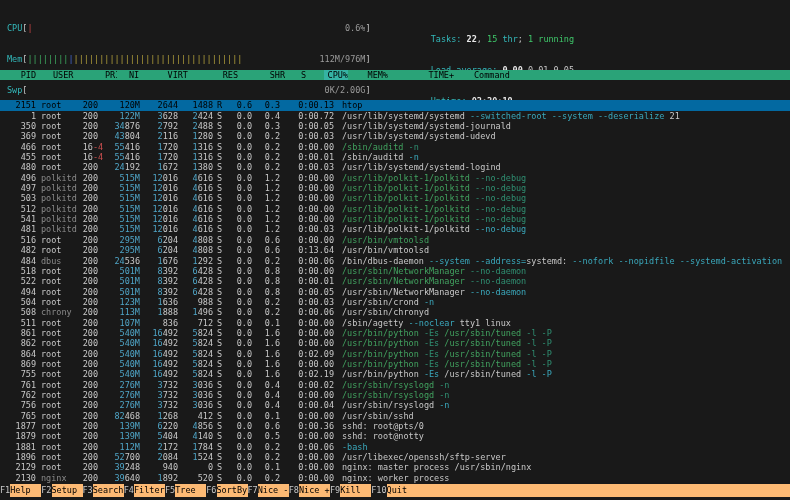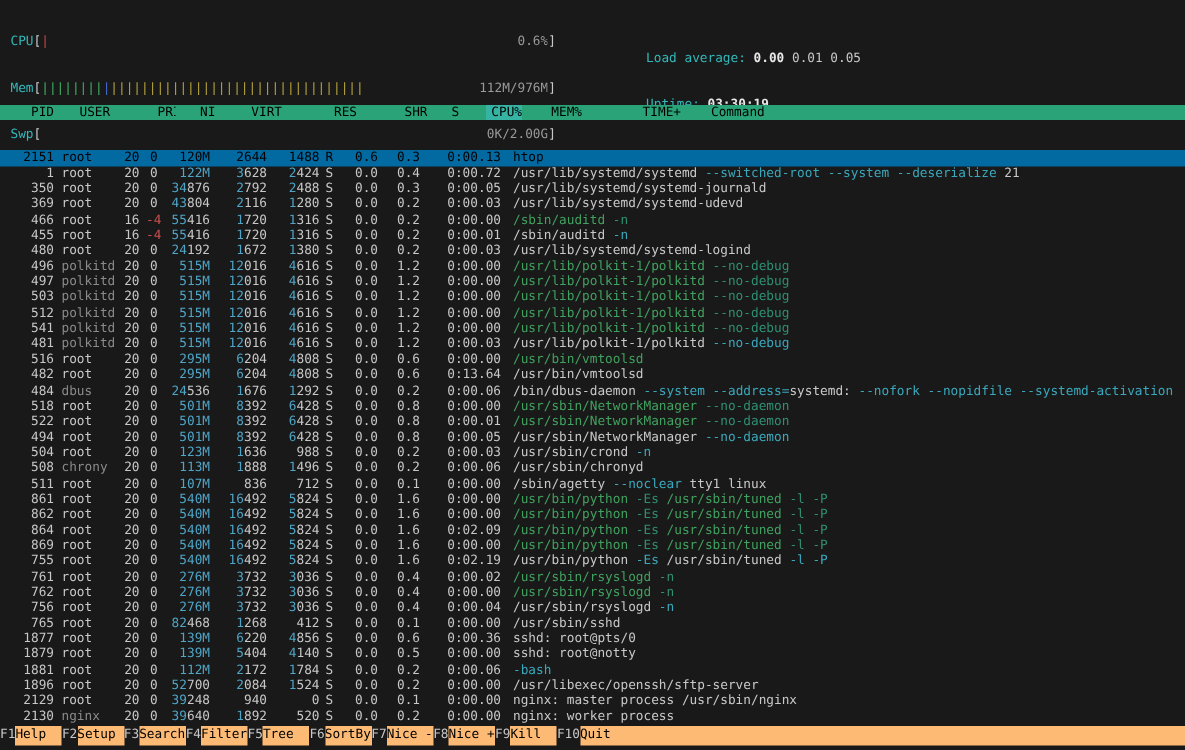--- a/index.html
+++ b/index.html
@@ -26,21 +26,21 @@
   .mid{color:#c8c8c8;}
   
   .table{position:absolute;top:50px;left:0;right:0;}
   .thead{display:flex;height:10.35px;line-height:10.35px;background:#2aa378;color:#000;gap:12px;}
   .thead .sortcol{background:#35b3a3;}
   .prow{display:flex;height:10.35px;line-height:10.35px;}
   .cell{overflow:hidden;}
   .pid{width:36px;text-align:right;}
   .user{width:40px;margin-left:5px;}
   .pri{width:12px;text-align:right;}
-  .ni{width:19px;text-align:center;}
+  .ni{width:19px;text-align:left;}
   .virt{width:28px;text-align:right;}
   .res{width:38px;text-align:right;}
   .shr{width:35px;text-align:right;}
   .st{width:11px;padding-left:4px;}
   .cpu{width:24px;text-align:right;}
   .mem{width:28px;text-align:right;}
   .time{width:54px;text-align:right;}
   .cmd{flex:1;padding-left:8px;}
   .dim{color:#8a8a8a;}
   .red{color:#c94f4f;}
@@ -71,20 +71,23 @@
     <div class="mrow">
       <span class="mlabel">Mem</span><span class="bracket">[</span><span class="mbar"><span class="ticks"><span class="tick-green">||||||||</span><span class="tick-blue">|</span><span class="tick-yellow">|||||||||||||||||||||||||||||||||</span></span><span class="mval">112M/976M</span></span><span class="bracket">]</span>
     </div>
     <div class="mrow">
       <span class="mlabel">Swp</span><span class="bracket">[</span><span class="mbar"><span class="ticks"></span><span class="mval">0K/2.00G</span></span><span class="bracket">]</span>
     </div>
   </div>
 
   <div class="summary">
     <div class="srow">
+      <span class="lab">Tasks: </span><span class="bright">22</span><span class="mid">, </span><span class="gbright">15</span><span class="lab"> thr</span><span class="mid">; </span><span class="gbright">1 running</span>
+    </div>
+    <div class="srow">
       <span class="lab">Load average: </span><span class="bright">0.00 </span><span class="mid">0.01 </span><span class="mid">0.05</span>
     </div>
     <div class="srow">
       <span class="lab">Uptime: </span><span class="bright">03:30:19</span>
     </div>
   </div>
 
   <div class="table">
     <div class="thead"><span class="cell pid">PID</span><span class="cell user">USER</span><span class="cell pri">PRI</span><span class="cell ni">NI</span><span class="cell virt">VIRT</span><span class="cell res">RES</span><span class="cell shr">SHR</span><span class="cell st">S</span><span class="cell cpu sortcol">CPU%</span><span class="cell mem">MEM%</span><span class="cell time">TIME+</span><span class="cell cmd">Command</span></div>
     <div class="tbody"><div class="prow sel"><span class="cell pid">2151</span><span class="cell user">root</span><span class="cell pri">20</span><span class="cell ni">0</span><span class="cell virt"><span class="cy">120M</span></span><span class="cell res"><span class="cy">2</span>644</span><span class="cell shr"><span class="cy">1</span>488</span><span class="cell st">R</span><span class="cell cpu">0.6</span><span class="cell mem">0.3</span><span class="cell time">0:00.13</span><span class="cell cmd"><span class="seg-b">htop</span></span></div><div class="prow"><span class="cell pid">1</span><span class="cell user">root</span><span class="cell pri">20</span><span class="cell ni">0</span><span class="cell virt"><span class="cy">122M</span></span><span class="cell res"><span class="cy">3</span>628</span><span class="cell shr"><span class="cy">2</span>424</span><span class="cell st">S</span><span class="cell cpu">0.0</span><span class="cell mem">0.4</span><span class="cell time">0:00.72</span><span class="cell cmd"><span class="seg-b">/usr/lib/systemd/systemd</span><span class="seg-f"> --switched-root --system --deserialize</span><span class="seg-b"> 21</span></span></div><div class="prow"><span class="cell pid">350</span><span class="cell user">root</span><span class="cell pri">20</span><span class="cell ni">0</span><span class="cell virt"><span class="cy">34</span>876</span><span class="cell res"><span class="cy">2</span>792</span><span class="cell shr"><span class="cy">2</span>488</span><span class="cell st">S</span><span class="cell cpu">0.0</span><span class="cell mem">0.3</span><span class="cell time">0:00.05</span><span class="cell cmd"><span class="seg-b">/usr/lib/systemd/systemd-journald</span></span></div><div class="prow"><span class="cell pid">369</span><span class="cell user">root</span><span class="cell pri">20</span><span class="cell ni">0</span><span class="cell virt"><span class="cy">43</span>804</span><span class="cell res"><span class="cy">2</span>116</span><span class="cell shr"><span class="cy">1</span>280</span><span class="cell st">S</span><span class="cell cpu">0.0</span><span class="cell mem">0.2</span><span class="cell time">0:00.03</span><span class="cell cmd"><span class="seg-b">/usr/lib/systemd/systemd-udevd</span></span></div><div class="prow thr"><span class="cell pid">466</span><span class="cell user">root</span><span class="cell pri">16</span><span class="cell ni red">-4</span><span class="cell virt"><span class="cy">55</span>416</span><span class="cell res"><span class="cy">1</span>720</span><span class="cell shr"><span class="cy">1</span>316</span><span class="cell st">S</span><span class="cell cpu">0.0</span><span class="cell mem">0.2</span><span class="cell time">0:00.00</span><span class="cell cmd"><span class="seg-b">/sbin/auditd</span><span class="seg-f"> -n</span></span></div><div class="prow"><span class="cell pid">455</span><span class="cell user">root</span><span class="cell pri">16</span><span class="cell ni red">-4</span><span class="cell virt"><span class="cy">55</span>416</span><span class="cell res"><span class="cy">1</span>720</span><span class="cell shr"><span class="cy">1</span>316</span><span class="cell st">S</span><span class="cell cpu">0.0</span><span class="cell mem">0.2</span><span class="cell time">0:00.01</span><span class="cell cmd"><span class="seg-b">/sbin/auditd</span><span class="seg-f"> -n</span></span></div><div class="prow"><span class="cell pid">480</span><span class="cell user">root</span><span class="cell pri">20</span><span class="cell ni">0</span><span class="cell virt"><span class="cy">24</span>192</span><span class="cell res"><span class="cy">1</span>672</span><span class="cell shr"><span class="cy">1</span>380</span><span class="cell st">S</span><span class="cell cpu">0.0</span><span class="cell mem">0.2</span><span class="cell time">0:00.03</span><span class="cell cmd"><span class="seg-b">/usr/lib/systemd/systemd-logind</span></span></div><div class="prow thr"><span class="cell pid">496</span><span class="cell user dim">polkitd</span><span class="cell pri">20</span><span class="cell ni">0</span><span class="cell virt"><span class="cy">515M</span></span><span class="cell res"><span class="cy">12</span>016</span><span class="cell shr"><span class="cy">4</span>616</span><span class="cell st">S</span><span class="cell cpu">0.0</span><span class="cell mem">1.2</span><span class="cell time">0:00.00</span><span class="cell cmd"><span class="seg-b">/usr/lib/polkit-1/polkitd</span><span class="seg-f"> --no-debug</span></span></div><div class="prow thr"><span class="cell pid">497</span><span class="cell user dim">polkitd</span><span class="cell pri">20</span><span class="cell ni">0</span><span class="cell virt"><span class="cy">515M</span></span><span class="cell res"><span class="cy">12</span>016</span><span class="cell shr"><span class="cy">4</span>616</span><span class="cell st">S</span><span class="cell cpu">0.0</span><span class="cell mem">1.2</span><span class="cell time">0:00.00</span><span class="cell cmd"><span class="seg-b">/usr/lib/polkit-1/polkitd</span><span class="seg-f"> --no-debug</span></span></div><div class="prow thr"><span class="cell pid">503</span><span class="cell user dim">polkitd</span><span class="cell pri">20</span><span class="cell ni">0</span><span class="cell virt"><span class="cy">515M</span></span><span class="cell res"><span class="cy">12</span>016</span><span class="cell shr"><span class="cy">4</span>616</span><span class="cell st">S</span><span class="cell cpu">0.0</span><span class="cell mem">1.2</span><span class="cell time">0:00.00</span><span class="cell cmd"><span class="seg-b">/usr/lib/polkit-1/polkitd</span><span class="seg-f"> --no-debug</span></span></div><div class="prow thr"><span class="cell pid">512</span><span class="cell user dim">polkitd</span><span class="cell pri">20</span><span class="cell ni">0</span><span class="cell virt"><span class="cy">515M</span></span><span class="cell res"><span class="cy">12</span>016</span><span class="cell shr"><span class="cy">4</span>616</span><span class="cell st">S</span><span class="cell cpu">0.0</span><span class="cell mem">1.2</span><span class="cell time">0:00.00</span><span class="cell cmd"><span class="seg-b">/usr/lib/polkit-1/polkitd</span><span class="seg-f"> --no-debug</span></span></div><div class="prow thr"><span class="cell pid">541</span><span class="cell user dim">polkitd</span><span class="cell pri">20</span><span class="cell ni">0</span><span class="cell virt"><span class="cy">515M</span></span><span class="cell res"><span class="cy">12</span>016</span><span class="cell shr"><span class="cy">4</span>616</span><span class="cell st">S</span><span class="cell cpu">0.0</span><span class="cell mem">1.2</span><span class="cell time">0:00.00</span><span class="cell cmd"><span class="seg-b">/usr/lib/polkit-1/polkitd</span><span class="seg-f"> --no-debug</span></span></div><div class="prow"><span class="cell pid">481</span><span class="cell user dim">polkitd</span><span class="cell pri">20</span><span class="cell ni">0</span><span class="cell virt"><span class="cy">515M</span></span><span class="cell res"><span class="cy">12</span>016</span><span class="cell shr"><span class="cy">4</span>616</span><span class="cell st">S</span><span class="cell cpu">0.0</span><span class="cell mem">1.2</span><span class="cell time">0:00.03</span><span class="cell cmd"><span class="seg-b">/usr/lib/polkit-1/polkitd</span><span class="seg-f"> --no-debug</span></span></div><div class="prow thr"><span class="cell pid">516</span><span class="cell user">root</span><span class="cell pri">20</span><span class="cell ni">0</span><span class="cell virt"><span class="cy">295M</span></span><span class="cell res"><span class="cy">6</span>204</span><span class="cell shr"><span class="cy">4</span>808</span><span class="cell st">S</span><span class="cell cpu">0.0</span><span class="cell mem">0.6</span><span class="cell time">0:00.00</span><span class="cell cmd"><span class="seg-b">/usr/bin/vmtoolsd</span></span></div><div class="prow"><span class="cell pid">482</span><span class="cell user">root</span><span class="cell pri">20</span><span class="cell ni">0</span><span class="cell virt"><span class="cy">295M</span></span><span class="cell res"><span class="cy">6</span>204</span><span class="cell shr"><span class="cy">4</span>808</span><span class="cell st">S</span><span class="cell cpu">0.0</span><span class="cell mem">0.6</span><span class="cell time">0:13.64</span><span class="cell cmd"><span class="seg-b">/usr/bin/vmtoolsd</span></span></div><div class="prow"><span class="cell pid">484</span><span class="cell user dim">dbus</span><span class="cell pri">20</span><span class="cell ni">0</span><span class="cell virt"><span class="cy">24</span>536</span><span class="cell res"><span class="cy">1</span>676</span><span class="cell shr"><span class="cy">1</span>292</span><span class="cell st">S</span><span class="cell cpu">0.0</span><span class="cell mem">0.2</span><span class="cell time">0:00.06</span><span class="cell cmd"><span class="seg-b">/bin/dbus-daemon</span><span class="seg-f"> --system --address=</span><span class="seg-b">systemd:</span><span class="seg-f"> --nofork --nopidfile --systemd-activation</span></span></div><div class="prow thr"><span class="cell pid">518</span><span class="cell user">root</span><span class="cell pri">20</span><span class="cell ni">0</span><span class="cell virt"><span class="cy">501M</span></span><span class="cell res"><span class="cy">8</span>392</span><span class="cell shr"><span class="cy">6</span>428</span><span class="cell st">S</span><span class="cell cpu">0.0</span><span class="cell mem">0.8</span><span class="cell time">0:00.00</span><span class="cell cmd"><span class="seg-b">/usr/sbin/NetworkManager</span><span class="seg-f"> --no-daemon</span></span></div><div class="prow thr"><span class="cell pid">522</span><span class="cell user">root</span><span class="cell pri">20</span><span class="cell ni">0</span><span class="cell virt"><span class="cy">501M</span></span><span class="cell res"><span class="cy">8</span>392</span><span class="cell shr"><span class="cy">6</span>428</span><span class="cell st">S</span><span class="cell cpu">0.0</span><span class="cell mem">0.8</span><span class="cell time">0:00.01</span><span class="cell cmd"><span class="seg-b">/usr/sbin/NetworkManager</span><span class="seg-f"> --no-daemon</span></span></div><div class="prow"><span class="cell pid">494</span><span class="cell user">root</span><span class="cell pri">20</span><span class="cell ni">0</span><span class="cell virt"><span class="cy">501M</span></span><span class="cell res"><span class="cy">8</span>392</span><span class="cell shr"><span class="cy">6</span>428</span><span class="cell st">S</span><span class="cell cpu">0.0</span><span class="cell mem">0.8</span><span class="cell time">0:00.05</span><span class="cell cmd"><span class="seg-b">/usr/sbin/NetworkManager</span><span class="seg-f"> --no-daemon</span></span></div><div class="prow"><span class="cell pid">504</span><span class="cell user">root</span><span class="cell pri">20</span><span class="cell ni">0</span><span class="cell virt"><span class="cy">123M</span></span><span class="cell res"><span class="cy">1</span>636</span><span class="cell shr">988</span><span class="cell st">S</span><span class="cell cpu">0.0</span><span class="cell mem">0.2</span><span class="cell time">0:00.03</span><span class="cell cmd"><span class="seg-b">/usr/sbin/crond</span><span class="seg-f"> -n</span></span></div><div class="prow"><span class="cell pid">508</span><span class="cell user dim">chrony</span><span class="cell pri">20</span><span class="cell ni">0</span><span class="cell virt"><span class="cy">113M</span></span><span class="cell res"><span class="cy">1</span>888</span><span class="cell shr"><span class="cy">1</span>496</span><span class="cell st">S</span><span class="cell cpu">0.0</span><span class="cell mem">0.2</span><span class="cell time">0:00.06</span><span class="cell cmd"><span class="seg-b">/usr/sbin/chronyd</span></span></div><div class="prow"><span class="cell pid">511</span><span class="cell user">root</span><span class="cell pri">20</span><span class="cell ni">0</span><span class="cell virt"><span class="cy">107M</span></span><span class="cell res">836</span><span class="cell shr">712</span><span class="cell st">S</span><span class="cell cpu">0.0</span><span class="cell mem">0.1</span><span class="cell time">0:00.00</span><span class="cell cmd"><span class="seg-b">/sbin/agetty</span><span class="seg-f"> --noclear</span><span class="seg-b"> tty1 linux</span></span></div><div class="prow thr"><span class="cell pid">861</span><span class="cell user">root</span><span class="cell pri">20</span><span class="cell ni">0</span><span class="cell virt"><span class="cy">540M</span></span><span class="cell res"><span class="cy">16</span>492</span><span class="cell shr"><span class="cy">5</span>824</span><span class="cell st">S</span><span class="cell cpu">0.0</span><span class="cell mem">1.6</span><span class="cell time">0:00.00</span><span class="cell cmd"><span class="seg-b">/usr/bin/python</span><span class="seg-f"> -Es</span><span class="seg-b"> /usr/sbin/tuned</span><span class="seg-f"> -l -P</span></span></div><div class="prow thr"><span class="cell pid">862</span><span class="cell user">root</span><span class="cell pri">20</span><span class="cell ni">0</span><span class="cell virt"><span class="cy">540M</span></span><span class="cell res"><span class="cy">16</span>492</span><span class="cell shr"><span class="cy">5</span>824</span><span class="cell st">S</span><span class="cell cpu">0.0</span><span class="cell mem">1.6</span><span class="cell time">0:00.00</span><span class="cell cmd"><span class="seg-b">/usr/bin/python</span><span class="seg-f"> -Es</span><span class="seg-b"> /usr/sbin/tuned</span><span class="seg-f"> -l -P</span></span></div><div class="prow thr"><span class="cell pid">864</span><span class="cell user">root</span><span class="cell pri">20</span><span class="cell ni">0</span><span class="cell virt"><span class="cy">540M</span></span><span class="cell res"><span class="cy">16</span>492</span><span class="cell shr"><span class="cy">5</span>824</span><span class="cell st">S</span><span class="cell cpu">0.0</span><span class="cell mem">1.6</span><span class="cell time">0:02.09</span><span class="cell cmd"><span class="seg-b">/usr/bin/python</span><span class="seg-f"> -Es</span><span class="seg-b"> /usr/sbin/tuned</span><span class="seg-f"> -l -P</span></span></div><div class="prow thr"><span class="cell pid">869</span><span class="cell user">root</span><span class="cell pri">20</span><span class="cell ni">0</span><span class="cell virt"><span class="cy">540M</span></span><span class="cell res"><span class="cy">16</span>492</span><span class="cell shr"><span class="cy">5</span>824</span><span class="cell st">S</span><span class="cell cpu">0.0</span><span class="cell mem">1.6</span><span class="cell time">0:00.00</span><span class="cell cmd"><span class="seg-b">/usr/bin/python</span><span class="seg-f"> -Es</span><span class="seg-b"> /usr/sbin/tuned</span><span class="seg-f"> -l -P</span></span></div><div class="prow"><span class="cell pid">755</span><span class="cell user">root</span><span class="cell pri">20</span><span class="cell ni">0</span><span class="cell virt"><span class="cy">540M</span></span><span class="cell res"><span class="cy">16</span>492</span><span class="cell shr"><span class="cy">5</span>824</span><span class="cell st">S</span><span class="cell cpu">0.0</span><span class="cell mem">1.6</span><span class="cell time">0:02.19</span><span class="cell cmd"><span class="seg-b">/usr/bin/python</span><span class="seg-f"> -Es</span><span class="seg-b"> /usr/sbin/tuned</span><span class="seg-f"> -l -P</span></span></div><div class="prow thr"><span class="cell pid">761</span><span class="cell user">root</span><span class="cell pri">20</span><span class="cell ni">0</span><span class="cell virt"><span class="cy">276M</span></span><span class="cell res"><span class="cy">3</span>732</span><span class="cell shr"><span class="cy">3</span>036</span><span class="cell st">S</span><span class="cell cpu">0.0</span><span class="cell mem">0.4</span><span class="cell time">0:00.02</span><span class="cell cmd"><span class="seg-b">/usr/sbin/rsyslogd</span><span class="seg-f"> -n</span></span></div><div class="prow thr"><span class="cell pid">762</span><span class="cell user">root</span><span class="cell pri">20</span><span class="cell ni">0</span><span class="cell virt"><span class="cy">276M</span></span><span class="cell res"><span class="cy">3</span>732</span><span class="cell shr"><span class="cy">3</span>036</span><span class="cell st">S</span><span class="cell cpu">0.0</span><span class="cell mem">0.4</span><span class="cell time">0:00.00</span><span class="cell cmd"><span class="seg-b">/usr/sbin/rsyslogd</span><span class="seg-f"> -n</span></span></div><div class="prow"><span class="cell pid">756</span><span class="cell user">root</span><span class="cell pri">20</span><span class="cell ni">0</span><span class="cell virt"><span class="cy">276M</span></span><span class="cell res"><span class="cy">3</span>732</span><span class="cell shr"><span class="cy">3</span>036</span><span class="cell st">S</span><span class="cell cpu">0.0</span><span class="cell mem">0.4</span><span class="cell time">0:00.04</span><span class="cell cmd"><span class="seg-b">/usr/sbin/rsyslogd</span><span class="seg-f"> -n</span></span></div><div class="prow"><span class="cell pid">765</span><span class="cell user">root</span><span class="cell pri">20</span><span class="cell ni">0</span><span class="cell virt"><span class="cy">82</span>468</span><span class="cell res"><span class="cy">1</span>268</span><span class="cell shr">412</span><span class="cell st">S</span><span class="cell cpu">0.0</span><span class="cell mem">0.1</span><span class="cell time">0:00.00</span><span class="cell cmd"><span class="seg-b">/usr/sbin/sshd</span></span></div><div class="prow"><span class="cell pid">1877</span><span class="cell user">root</span><span class="cell pri">20</span><span class="cell ni">0</span><span class="cell virt"><span class="cy">139M</span></span><span class="cell res"><span class="cy">6</span>220</span><span class="cell shr"><span class="cy">4</span>856</span><span class="cell st">S</span><span class="cell cpu">0.0</span><span class="cell mem">0.6</span><span class="cell time">0:00.36</span><span class="cell cmd"><span class="seg-b">sshd: root@pts/0</span></span></div><div class="prow"><span class="cell pid">1879</span><span class="cell user">root</span><span class="cell pri">20</span><span class="cell ni">0</span><span class="cell virt"><span class="cy">139M</span></span><span class="cell res"><span class="cy">5</span>404</span><span class="cell shr"><span class="cy">4</span>140</span><span class="cell st">S</span><span class="cell cpu">0.0</span><span class="cell mem">0.5</span><span class="cell time">0:00.00</span><span class="cell cmd"><span class="seg-b">sshd: root@notty</span></span></div><div class="prow"><span class="cell pid">1881</span><span class="cell user">root</span><span class="cell pri">20</span><span class="cell ni">0</span><span class="cell virt"><span class="cy">112M</span></span><span class="cell res"><span class="cy">2</span>172</span><span class="cell shr"><span class="cy">1</span>784</span><span class="cell st">S</span><span class="cell cpu">0.0</span><span class="cell mem">0.2</span><span class="cell time">0:00.06</span><span class="cell cmd"><span class="seg-f">-bash</span></span></div><div class="prow"><span class="cell pid">1896</span><span class="cell user">root</span><span class="cell pri">20</span><span class="cell ni">0</span><span class="cell virt"><span class="cy">52</span>700</span><span class="cell res"><span class="cy">2</span>084</span><span class="cell shr"><span class="cy">1</span>524</span><span class="cell st">S</span><span class="cell cpu">0.0</span><span class="cell mem">0.2</span><span class="cell time">0:00.00</span><span class="cell cmd"><span class="seg-b">/usr/libexec/openssh/sftp-server</span></span></div><div class="prow"><span class="cell pid">2129</span><span class="cell user">root</span><span class="cell pri">20</span><span class="cell ni">0</span><span class="cell virt"><span class="cy">39</span>248</span><span class="cell res">940</span><span class="cell shr">0</span><span class="cell st">S</span><span class="cell cpu">0.0</span><span class="cell mem">0.1</span><span class="cell time">0:00.00</span><span class="cell cmd"><span class="seg-b">nginx: master process /usr/sbin/nginx</span></span></div><div class="prow"><span class="cell pid">2130</span><span class="cell user dim">nginx</span><span class="cell pri">20</span><span class="cell ni">0</span><span class="cell virt"><span class="cy">39</span>640</span><span class="cell res"><span class="cy">1</span>892</span><span class="cell shr">520</span><span class="cell st">S</span><span class="cell cpu">0.0</span><span class="cell mem">0.2</span><span class="cell time">0:00.00</span><span class="cell cmd"><span class="seg-b">nginx: worker process</span></span></div></div>

